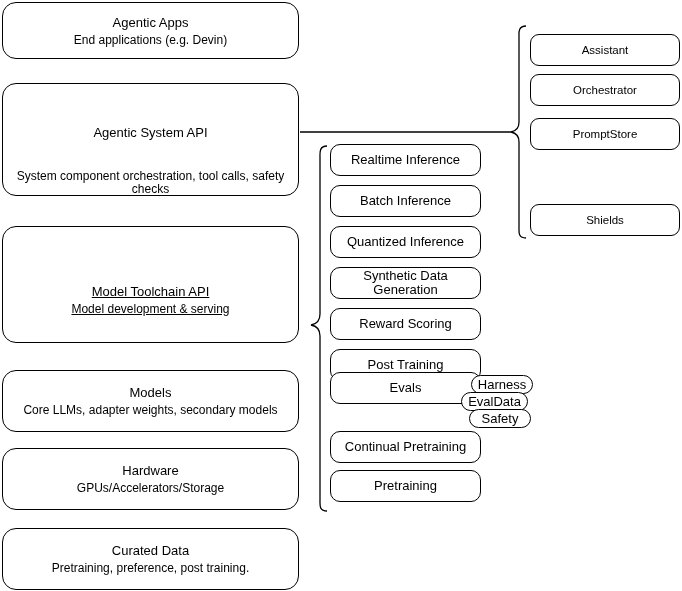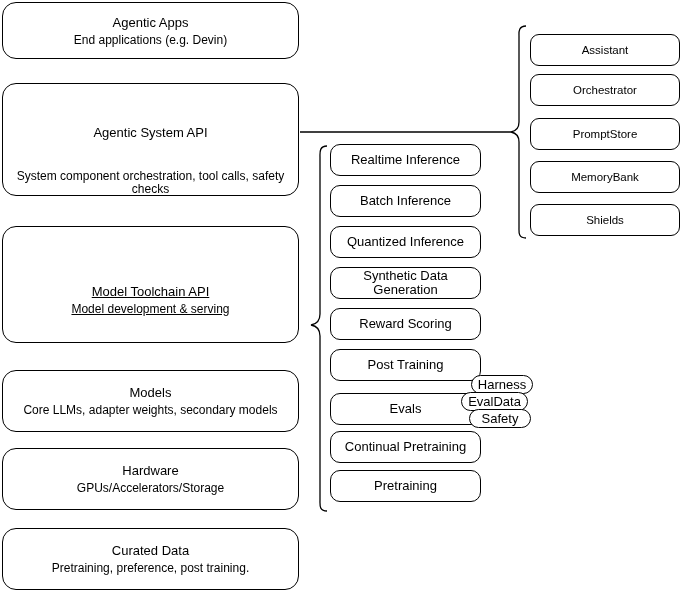--- a/index.html
+++ b/index.html
@@ -201,21 +201,21 @@
   </div>
   <div class="box mid-box" style="top:267px">
     <span class="mid-label">Synthetic Data Generation</span>
   </div>
   <div class="box mid-box" style="top:308px">
     <span class="mid-label">Reward Scoring</span>
   </div>
   <div class="box mid-box" style="top:349px">
     <span class="mid-label">Post Training</span>
   </div>
-  <div class="box mid-box" style="top:393px">
+  <div class="box mid-box" style="top:372px">
     <span class="mid-label">Evals</span>
   </div>
   <div class="box mid-box" style="top:431px">
     <span class="mid-label">Continual Pretraining</span>
   </div>
   <div class="box mid-box" style="top:470px">
     <span class="mid-label">Pretraining</span>
   </div>
 
   <div class="pill" style="left:471px; top:375px; width:62px;">
@@ -230,20 +230,17 @@
 
   <div class="box right-box" style="top:34px">
     <span class="right-label">Assistant</span>
   </div>
   <div class="box right-box" style="top:74px">
     <span class="right-label">Orchestrator</span>
   </div>
   <div class="box right-box" style="top:118px">
     <span class="right-label">PromptStore</span>
   </div>
-  <div class="box right-box" style="top:161px">
-    <span class="right-label">MemoryBank</span>
-  </div>
   <div class="box right-box" style="top:204px">
     <span class="right-label">Shields</span>
   </div>
 
 </div>
 
 </body></html>

